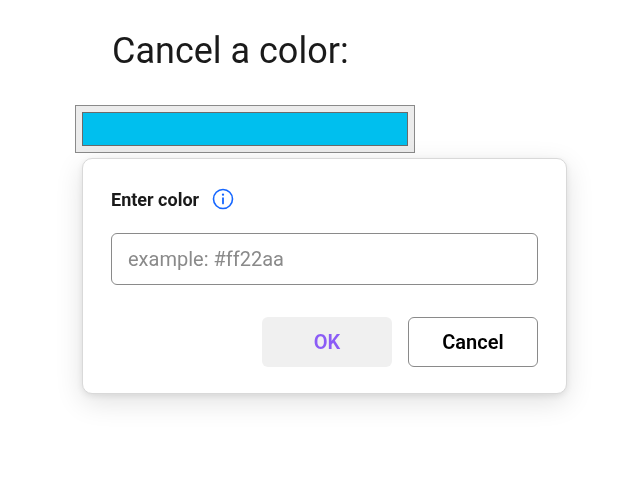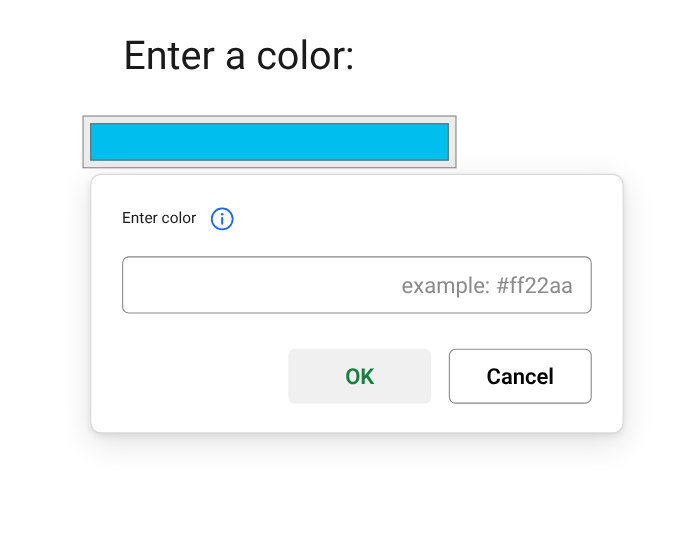--- a/index.html
+++ b/index.html
@@ -50,42 +50,41 @@
       box-shadow: 0 8px 28px rgba(0,0,0,0.12), 0 2px 6px rgba(0,0,0,0.08);
       padding: 28px 28px 26px 28px;
     }
     .popover-header {
       display: flex;
       align-items: center;
       gap: 12px;
       margin-bottom: 22px;
     }
     .popover-title {
-      font-size: 14px;
-      font-weight: 400;
+      font-size: 18px;
+      font-weight: 700;
       color: #1a1a1a;
     }
     .info-icon {
       width: 24px;
       height: 24px;
       display: flex;
       align-items: center;
       justify-content: center;
     }
     .color-input {
       width: 100%;
       height: 52px;
       border: 1px solid #8a8a8a;
       border-radius: 6px;
       padding: 0 16px;
       font-size: 20px;
       color: #0369a1;
       outline: none;
       font-family: inherit;
-      text-align: right;
     }
     .color-input::placeholder {
       color: #8a8a8a;
     }
     .button-row {
       display: flex;
       justify-content: flex-end;
       gap: 16px;
       margin-top: 32px;
     }
@@ -97,32 +96,32 @@
       font-weight: 600;
       font-family: inherit;
       cursor: pointer;
       display: flex;
       align-items: center;
       justify-content: center;
     }
     .btn-ok {
       background: #f0f0f0;
       border: none;
-      color: #15803d;
+      color: #8b5cf6;
     }
     .btn-cancel {
       background: #ffffff;
       border: 1px solid #8a8a8a;
       color: #000000;
     }
   </style>
 </head>
 <body>
 
-<div class="heading">Enter a color:</div>
+<div class="heading">Cancel a color:</div>
 
 <div class="color-swatch-wrapper">
   <div class="color-swatch-inner" style="background:#00bfee;border:1px solid #6a6a6a;"></div>
 </div>
 
 <div class="popover">
   <div class="popover-header">
     <div class="popover-title">Enter color</div>
     <span class="info-icon">
       <svg width="22" height="22" viewBox="0 0 22 22" fill="none">

